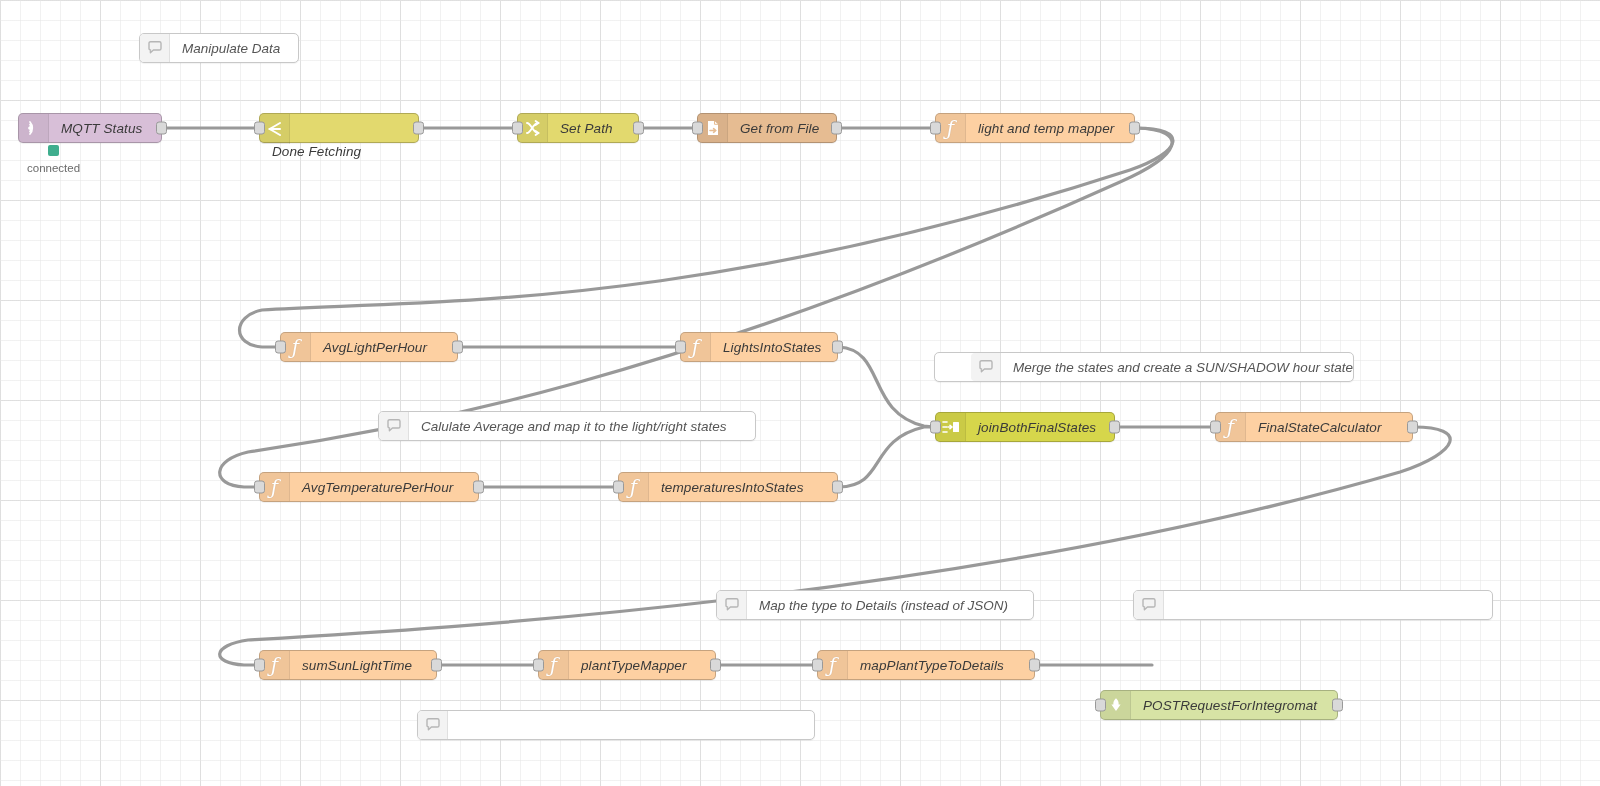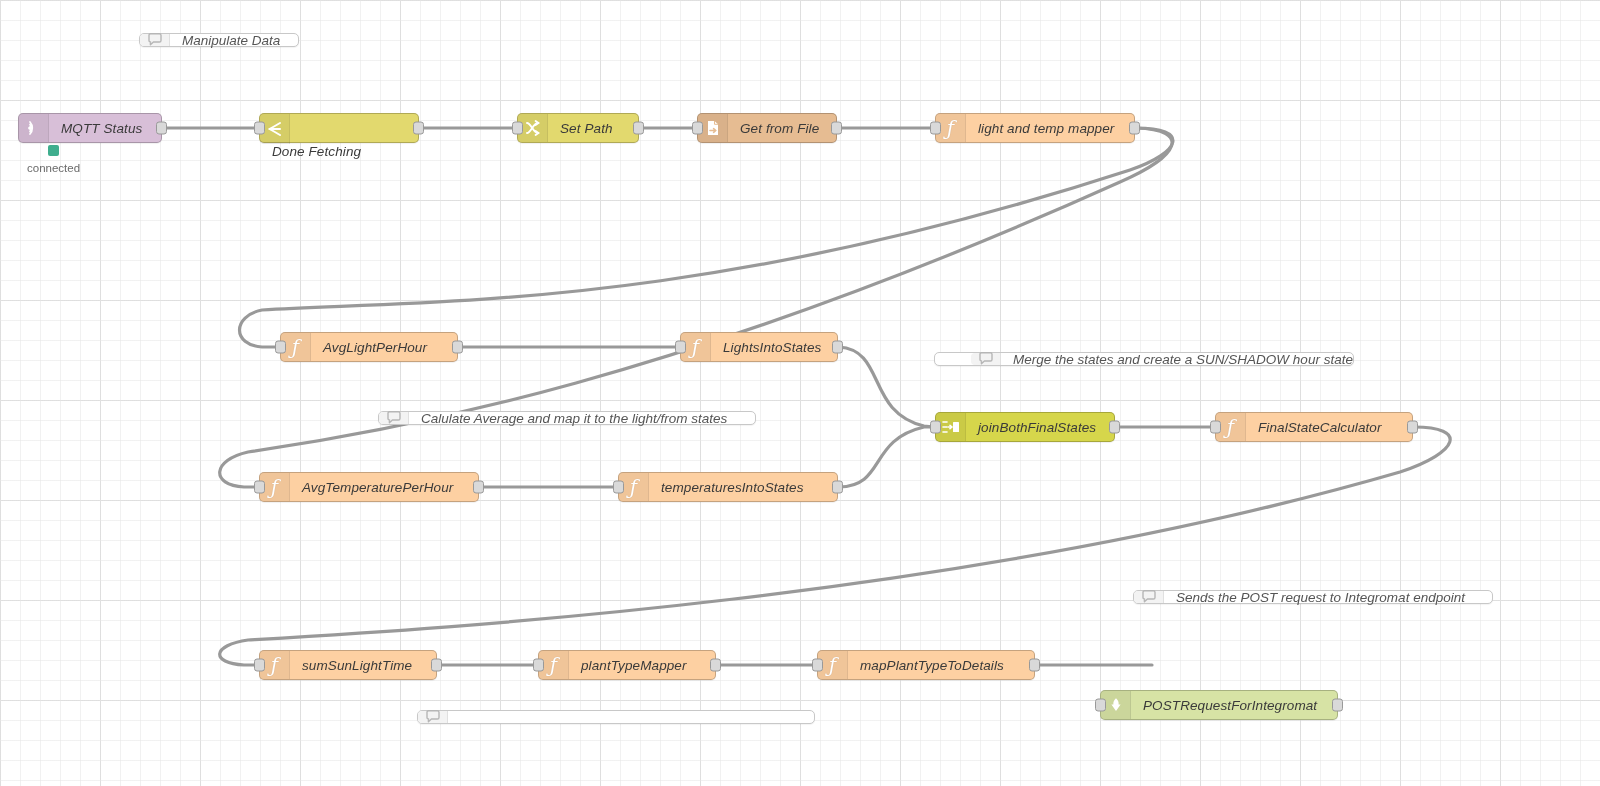--- a/index.html
+++ b/index.html
@@ -96,21 +96,21 @@
     font-size: 20px;
     color: #ffffff;
     line-height: 1;
     text-shadow: 0 0 1px rgba(0,0,0,0.18);
   }
   .svg-ic { display: block; }
 
   
   .comment {
     position: absolute;
-    height: 14px;
+    height: 30px;
     display: flex;
     align-items: stretch;
     background: #ffffff;
     border: 1px solid #c8c8c8;
     border-radius: 5px;
     box-shadow: 0 1px 1px rgba(0,0,0,0.05);
   }
   .comment .icon-box {
     width: 30px; flex: 0 0 30px;
     background: #f3f3f3;
@@ -336,29 +336,36 @@
         </svg>
       </div>
       <div class="label">Merge the states and create a SUN/SHADOW hour state</div>
     </div>
     <div class="comment" style="left: 378px; top: 411px; width: 378px;">
       <div class="icon-box">
         <svg class="svg-ic" width="18" height="18" viewBox="0 0 18 18">
           <path d="M3 4.2 C3 3.3 3.7 2.7 4.6 2.7 H13.4 C14.3 2.7 15 3.3 15 4.2 V9.4 C15 10.3 14.3 11 13.4 11 H7.4 L4.4 13.8 V11 H4.6 C3.7 11 3 10.3 3 9.4 Z" fill="none" stroke="#b6b6b6" stroke-width="1.4" stroke-linejoin="round"></path>
         </svg>
       </div>
-      <div class="label">Calulate Average and map it to the light/from states</div>
+      <div class="label">Calulate Average and map it to the light/right states</div>
+    </div>
+    <div class="comment" style="left: 716px; top: 590px; width: 318px;">
+      <div class="icon-box">
+        <svg class="svg-ic" width="18" height="18" viewBox="0 0 18 18">
+          <path d="M3 4.2 C3 3.3 3.7 2.7 4.6 2.7 H13.4 C14.3 2.7 15 3.3 15 4.2 V9.4 C15 10.3 14.3 11 13.4 11 H7.4 L4.4 13.8 V11 H4.6 C3.7 11 3 10.3 3 9.4 Z" fill="none" stroke="#b6b6b6" stroke-width="1.4" stroke-linejoin="round"></path>
+        </svg>
+      </div>
+      <div class="label">Map the type to Details (instead of JSON)</div>
     </div>
     <div class="comment" style="left: 1133px; top: 590px; width: 360px;">
       <div class="icon-box">
         <svg class="svg-ic" width="18" height="18" viewBox="0 0 18 18">
           <path d="M3 4.2 C3 3.3 3.7 2.7 4.6 2.7 H13.4 C14.3 2.7 15 3.3 15 4.2 V9.4 C15 10.3 14.3 11 13.4 11 H7.4 L4.4 13.8 V11 H4.6 C3.7 11 3 10.3 3 9.4 Z" fill="none" stroke="#b6b6b6" stroke-width="1.4" stroke-linejoin="round"></path>
         </svg>
       </div>
-      <div class="label">Sends the POST request to Integromat endpoint</div>
     </div>
     <div class="comment" style="left: 417px; top: 710px; width: 398px;">
       <div class="icon-box">
         <svg class="svg-ic" width="18" height="18" viewBox="0 0 18 18">
           <path d="M3 4.2 C3 3.3 3.7 2.7 4.6 2.7 H13.4 C14.3 2.7 15 3.3 15 4.2 V9.4 C15 10.3 14.3 11 13.4 11 H7.4 L4.4 13.8 V11 H4.6 C3.7 11 3 10.3 3 9.4 Z" fill="none" stroke="#b6b6b6" stroke-width="1.4" stroke-linejoin="round"></path>
         </svg>
       </div>
     </div>
     <div class="status" style="left: 27px; top: 145px; flex-direction: column;">
       <span class="dot" style="background: rgb(63, 174, 142);"></span>

